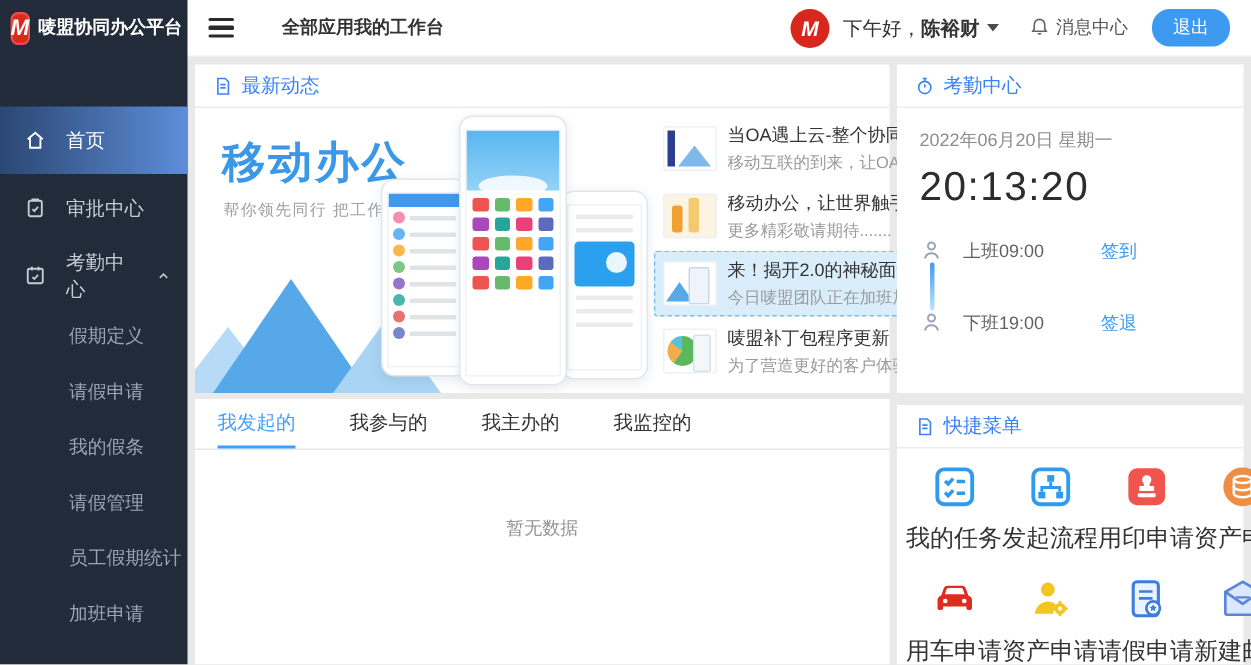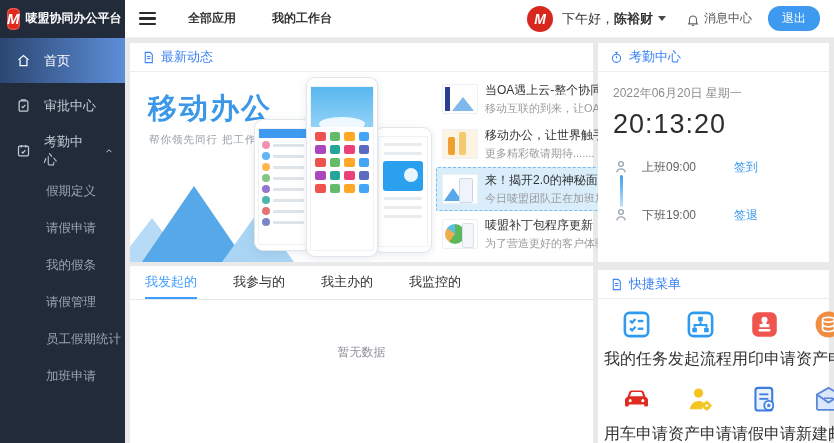--- a/index.html
+++ b/index.html
@@ -6,35 +6,35 @@
   html,body { width:834px; height:443px; overflow:hidden; }
   body { background:#e9e9e9; font-family:"Liberation Sans","DejaVu Sans",sans-serif; position:relative; }
 
   
   .header { position:absolute; top:0; left:0; width:834px; height:38px; background:#fff; display:flex; align-items:center; z-index:20; border-bottom:1px solid #f0f0f0; }
   .logo-block { width:125px; height:38px; background:#212b3a; display:flex; align-items:center; gap:6px; padding:0 7px; flex:none; }
   .logo-mark { width:22px; height:22px; background:#df271c; border-radius:5px; color:#fff; font-weight:bold; font-style:italic; font-size:15px; display:flex; align-items:center; justify-content:center; box-shadow:inset 0 0 0 1.5px #fff3; }
   .logo-text { color:#fff; font-size:12px; font-weight:bold; white-space:nowrap; }
   .hamburger { margin-left:14px; cursor:pointer; }
   .hamburger i { display:block; width:17px; height:2.5px; background:#2b2b2b; margin:3px 0; border-radius:1px; }
-  .top-nav { display:flex; gap:36px; margin-left:32px;text-align:center; }
+  .top-nav { display:flex; margin-left:32px;text-align:center; }
   .top-nav span { font-size:12px; color:#333; font-weight:bold; cursor:pointer; }
   .header-right { margin-left:auto; display:flex; align-items:center; padding-right:14px; }
   .avatar { width:26px; height:26px; border-radius:50%; background:#d8281d; color:#fff; font-weight:bold; font-style:italic; font-size:14px; display:flex; align-items:center; justify-content:center; }
   .greeting { font-size:13px; color:#333; margin-left:9px; }
   .greeting b { font-weight:bold; }
   .caret { width:0; height:0; border-left:4px solid transparent; border-right:4px solid transparent; border-top:5px solid #4a4a4a; margin-left:5px; cursor:pointer; }
-  .msg-center { display:flex; align-items:flex-end; gap:4px; margin-left:20px; font-size:12px; color:#555; cursor:pointer; }
+  .msg-center { display:flex; align-items:flex-start; gap:4px; margin-left:20px; font-size:12px; color:#555; cursor:pointer; }
   .logout-btn { background:#3d9af0; color:#fff; border:none; font-size:12px; border-radius:12px; padding:4px 14px; margin-left:16px; cursor:pointer; }
 
   
   .sidebar { position:absolute; top:38px; left:0; width:125px; height:405px; background:#212b3a; }
   .side-item { height:45px; display:flex; align-items:center; padding-left:16px; gap:13px; color:#c3cbd4; font-size:13px; cursor:pointer; }
   .side-item svg { width:15px; height:15px; flex:none; }
-  .side-item.active { background:linear-gradient(90deg,#2b4672,#5d8ed8); color:#fff; }
+  .side-item.active { background:linear-gradient(90deg,#2b4672,#5d8ed8); color:#fff;margin-top:33px; }
   .side-item .chev { margin-left:auto; margin-right:11px; width:10px; height:10px; }
   .side-sub-item { height:37px; display:flex; align-items:center; padding-left:46px; color:#9aa5b2; font-size:12.5px; cursor:pointer; white-space:nowrap; }
 
   
   .panel { position:absolute; background:#fff; }
   .panel-head { height:29px; display:flex; align-items:center; gap:6px; padding:0 12px; border-bottom:1px solid #ececec; color:#3b82f6; font-size:13px; }
   .panel-head svg { width:13px; height:13px; flex:none; }
   .panel-news  { left:130px; top:43px;  width:463px; height:219px; }
   .panel-tasks { left:130px; top:266px; width:463px; height:177px; }
   .panel-att   { left:598px; top:43px;  width:231px; height:219px; }

